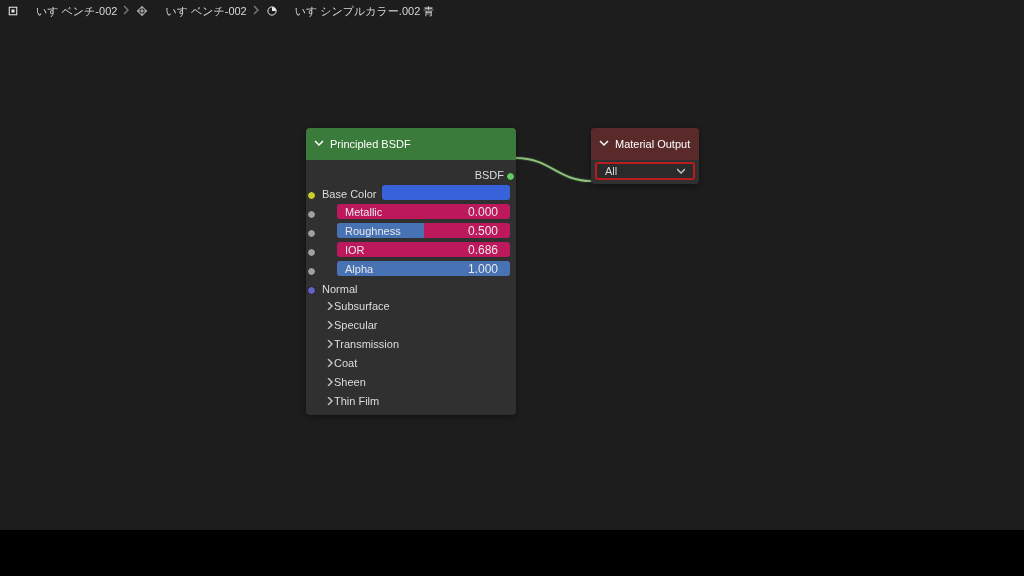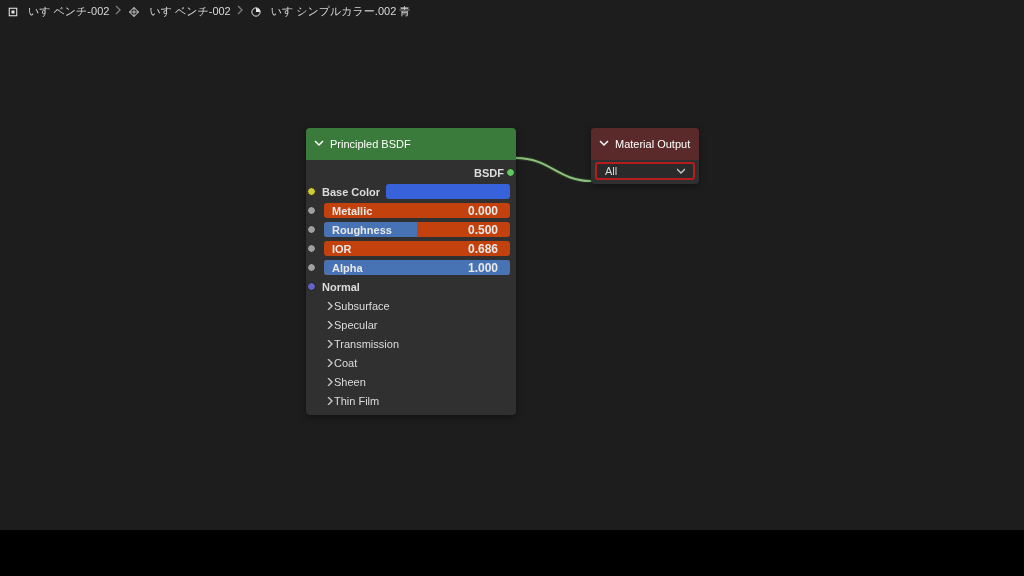--- a/index.html
+++ b/index.html
@@ -2,41 +2,41 @@
 <html><head>
 <meta charset="utf-8">
 <style>
   * { box-sizing: border-box; margin: 0; padding: 0; font-family: -apple-system, "Segoe UI", Arial, sans-serif; -webkit-font-smoothing: antialiased; }
   html, body { width: 1024px; height: 576px; background: #000; overflow: hidden; }
   .viewport { position: absolute; left: 0; top: 0; width: 1024px; height: 530px; background: #1d1d1d; }
   .breadcrumb { display: flex; align-items: center; height: 22px; padding: 0 6px; font-size: 11px; color: #d8d8d8; gap: 4px; }
   .breadcrumb .chev { color: #6a6a6a; padding: 0 2px; }
   .bc-icon { width: 14px; height: 14px; display: inline-flex; align-items: center; justify-content: center; }
   .bc-icon svg { width: 12px; height: 12px; }
-  .bc-item { display: inline-flex; align-items: flex-end; gap: 8px; }
+  .bc-item { display: inline-flex; align-items: flex-start; gap: 16px; }
 
   .node { position: absolute; border-radius: 4px; background: #303030; box-shadow: 0 2px 6px rgba(0,0,0,.4); font-size: 11px; color: #dcdcdc; }
   .node-header { display: flex; align-items: center; gap: 6px; height: 20px; padding: 16px 8px; border-radius: 4px 4px 0 0; color: #fff; font-size: 11px; }
   .node-header.green { background: #3a7a3a; }
   .node-header.maroon { background: #5a2a2a; }
   .hdr-chevron { width: 10px; height: 10px; }
   .node-body { padding: 4px 6px 6px 6px; display: flex; flex-direction: column; gap: 2px; }
 
-  .row { position: relative; height: 17px; display: flex; align-items: center; font-weight: bold; }
+  .row { position: relative; height: 17px; display: flex; align-items: flex-end; }
   .row-output { justify-content: flex-end; padding-right: 6px; }
   .row-input { padding-left: 10px; }
   .row-label { white-space: nowrap; }
 
   .socket { position: absolute; width: 9px; height: 9px; border-radius: 50%; border: 1px solid #1b1b1b; }
   .socket.out { right: -5px; }
   .socket.in { left: -5px; }
 
   .color-swatch { flex: 1; height: 15px; margin-left: 6px; border-radius: 3px; }
 
-  .numfield { flex: 1; height: 15px; margin-left: 2px; position: relative; border-radius: 3px; background: #c2410c; overflow: hidden; display: flex; align-items: center; }
+  .numfield { flex: 1; height: 15px; margin-left: 15px; position: relative; border-radius: 3px; background: #be185d; overflow: hidden; display: flex; align-items: center; }
   .numfield .fill { position: absolute; left: 0; top: 0; bottom: 0; background: #4772b3; }
   .numfield .nf-label { position: absolute; left: 8px; color: #e8e8e8; font-size: 11px; }
   .numfield .nf-value { position: absolute; right: 12px; color: #e8e8e8; font-size: 12px; }
 
   .expander { height: 17px; display: flex; align-items: center; gap: 0; padding-left: 14px; cursor: pointer; }
   .expander svg { width: 8px; height: 8px; }
 
   .select { height: 18px; margin: 2px 4px 4px 4px; background: #2a2a2a; border: 2px solid #b91c1c; border-radius: 3px; display: flex; align-items: center; justify-content: space-between; padding: 0 8px; font-size: 11px; color: #d8d8d8; }
   .select svg { width: 8px; height: 8px; }
 

